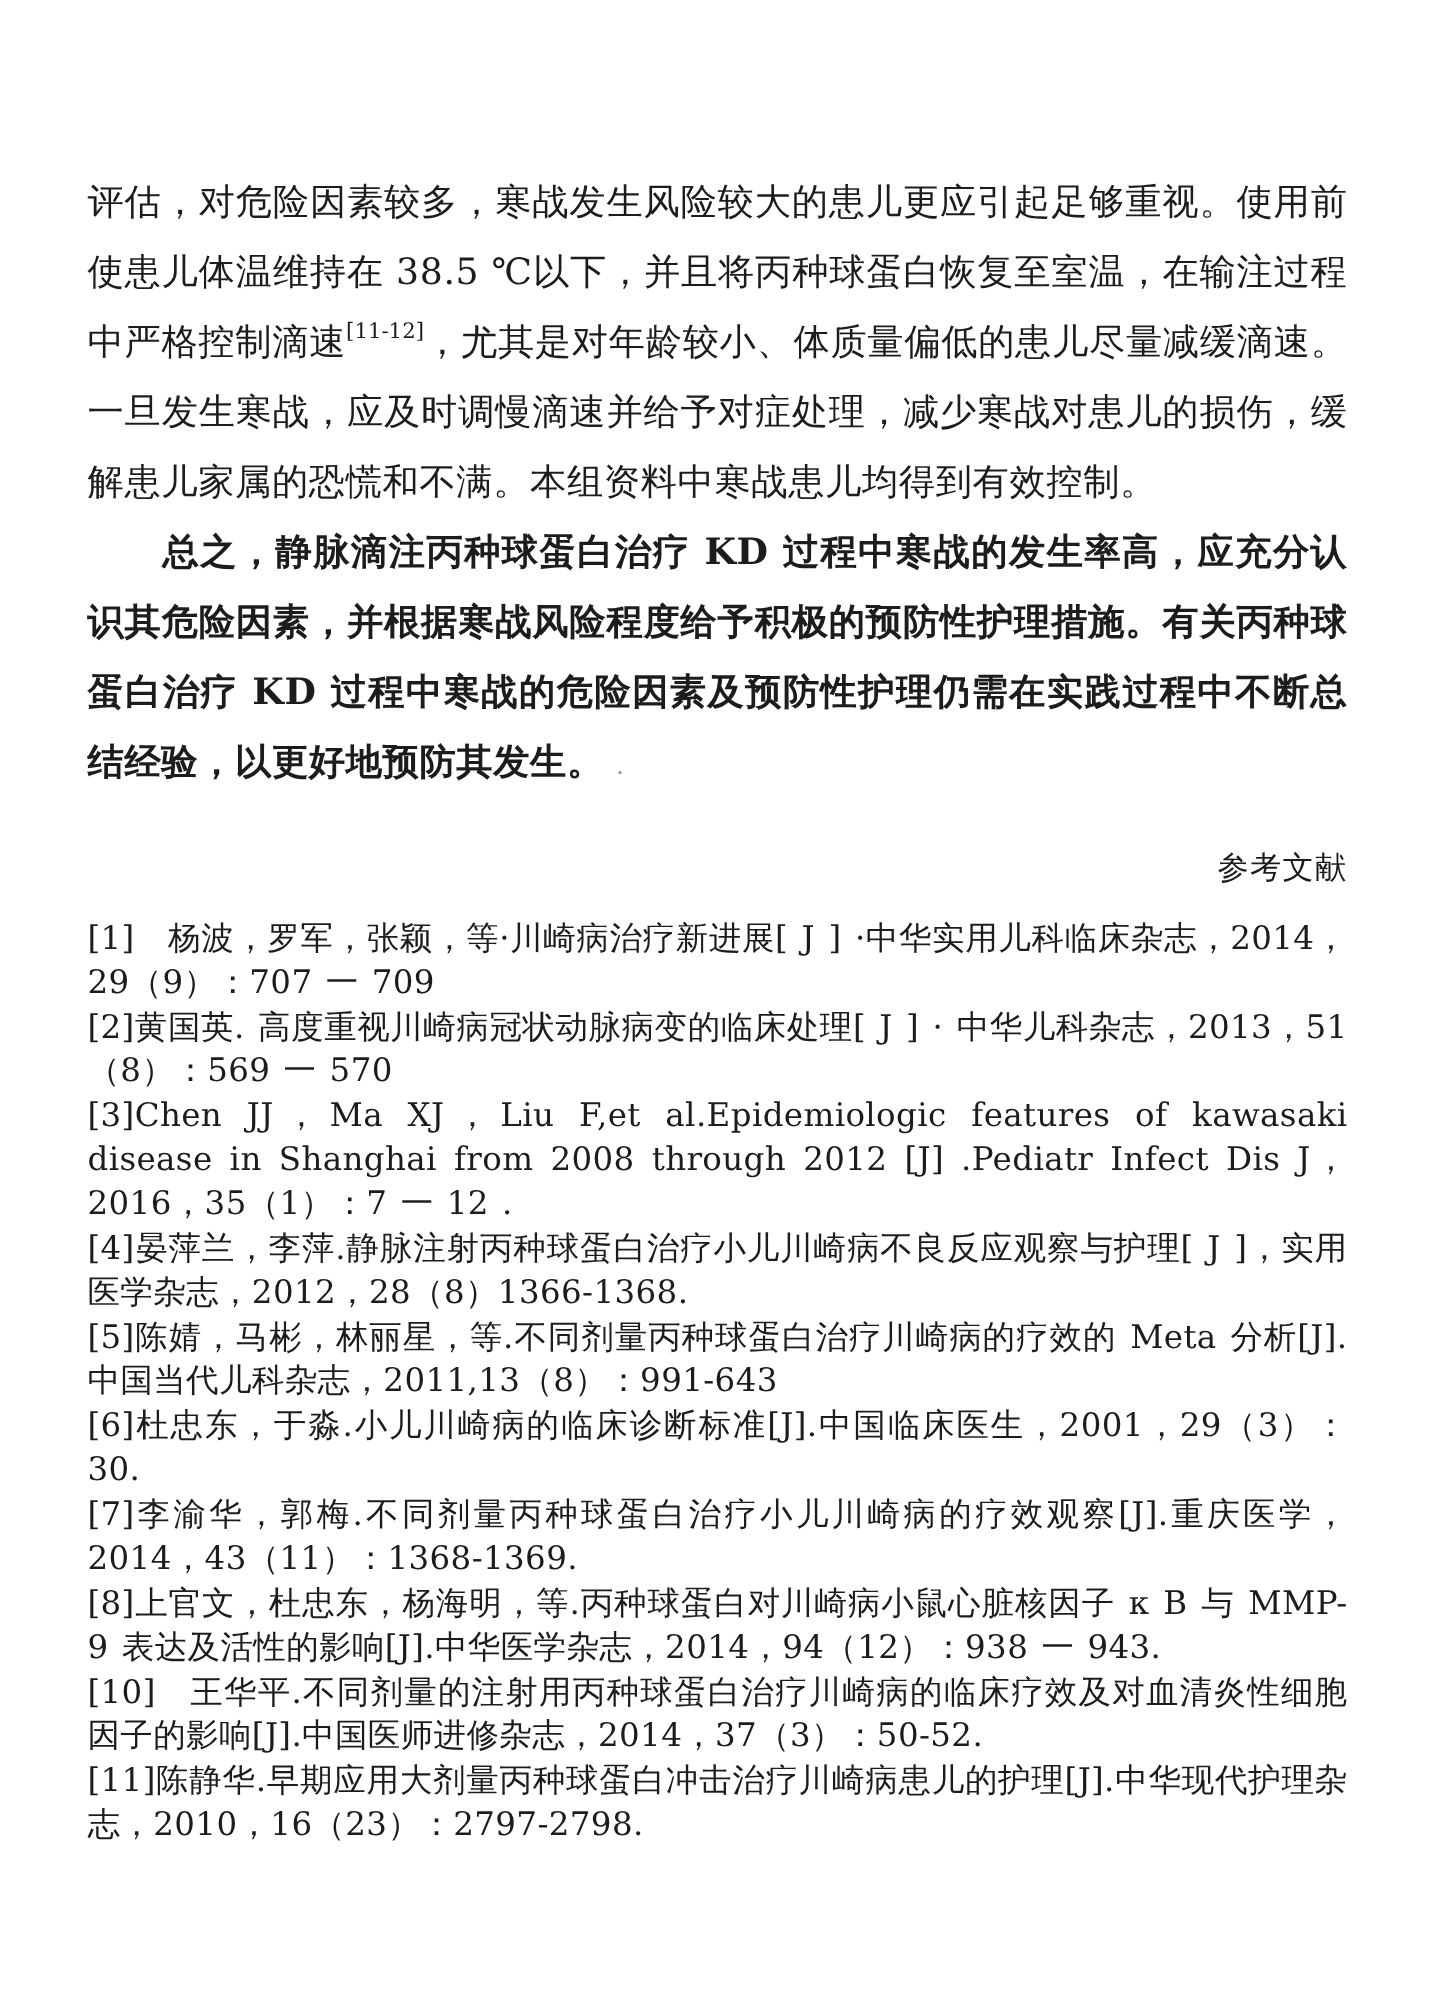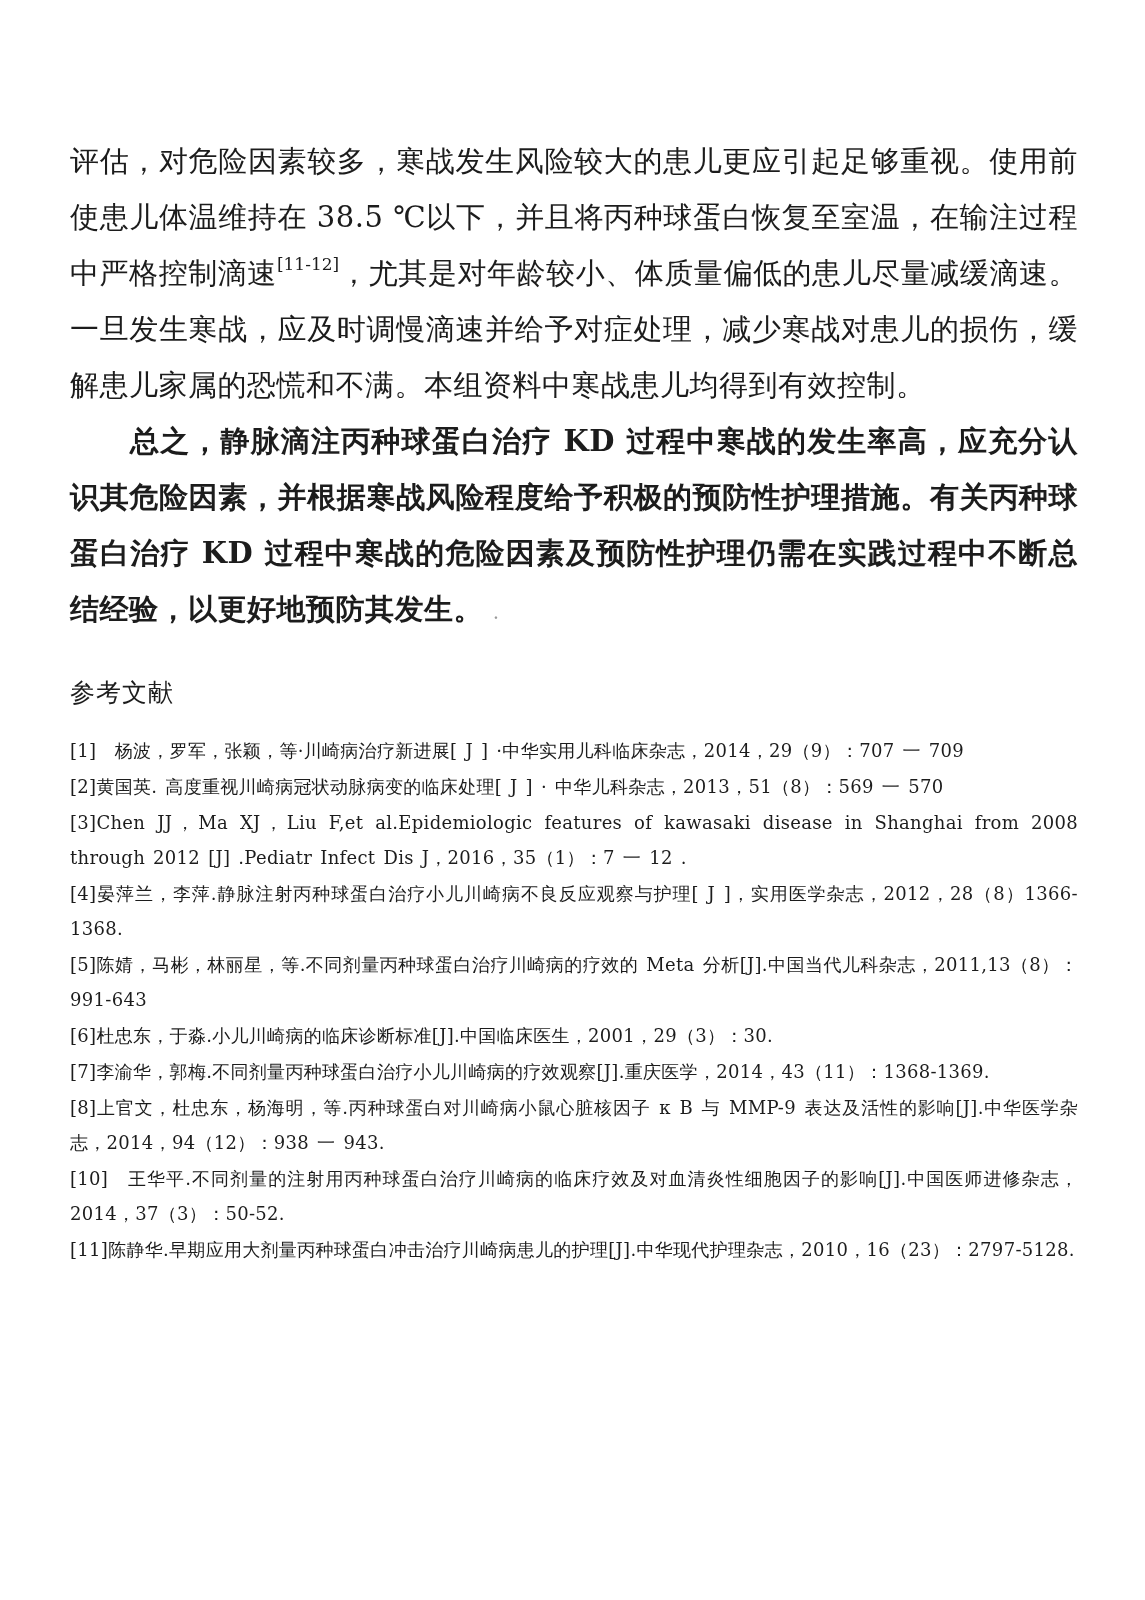--- a/index.html
+++ b/index.html
@@ -31,23 +31,24 @@
   .stray-mark {
     font-size: 14px;
     color: #9a9a9a;
     letter-spacing: 0;
   }
   .refs-heading {
     font-size: 25px;
     font-weight: normal;
     margin: 34px 0 24px 0;
     letter-spacing: 1px;
+    text-align: right;
   }
   .ref {
-    font-size: 18px;
+    font-size: 26px;
     line-height: 35px;
     text-align: justify;
     margin: 0 0 1px 0;
     letter-spacing: 0.3px;
     word-spacing: 2px;
   }
 </style>
 </head>
 <body>
 
@@ -67,16 +68,16 @@
   <div>
     <p class="ref">[1]　杨波，罗军，张颖，等·川崎病治疗新进展[ J ] ·中华实用儿科临床杂志，2014，29（9）：707 一 709</p>
     <p class="ref">[2]黄国英. 高度重视川崎病冠状动脉病变的临床处理[ J ] · 中华儿科杂志，2013，51（8）：569 一 570</p>
     <p class="ref">[3]Chen JJ，Ma XJ，Liu F,et al.Epidemiologic features of kawasaki disease in Shanghai from 2008 through 2012 [J] .Pediatr Infect Dis J，2016，35（1）：7 一 12 .</p>
     <p class="ref">[4]晏萍兰，李萍.静脉注射丙种球蛋白治疗小儿川崎病不良反应观察与护理[ J ]，实用医学杂志，2012，28（8）1366-1368.</p>
     <p class="ref">[5]陈婧，马彬，林丽星，等.不同剂量丙种球蛋白治疗川崎病的疗效的 Meta 分析[J].中国当代儿科杂志，2011,13（8）：991-643</p>
     <p class="ref">[6]杜忠东，于淼.小儿川崎病的临床诊断标准[J].中国临床医生，2001，29（3）：30.</p>
     <p class="ref">[7]李渝华，郭梅.不同剂量丙种球蛋白治疗小儿川崎病的疗效观察[J].重庆医学，2014，43（11）：1368-1369.</p>
     <p class="ref">[8]上官文，杜忠东，杨海明，等.丙种球蛋白对川崎病小鼠心脏核因子 κ B 与 MMP-9 表达及活性的影响[J].中华医学杂志，2014，94（12）：938 一 943.</p>
     <p class="ref">[10]　王华平.不同剂量的注射用丙种球蛋白治疗川崎病的临床疗效及对血清炎性细胞因子的影响[J].中国医师进修杂志，2014，37（3）：50-52.</p>
-    <p class="ref">[11]陈静华.早期应用大剂量丙种球蛋白冲击治疗川崎病患儿的护理[J].中华现代护理杂志，2010，16（23）：2797-5128.</p>
+    <p class="ref">[11]陈静华.早期应用大剂量丙种球蛋白冲击治疗川崎病患儿的护理[J].中华现代护理杂志，2010，16（23）：2797-2798.</p>
   </div>
 
 </div>
 
 </body></html>

